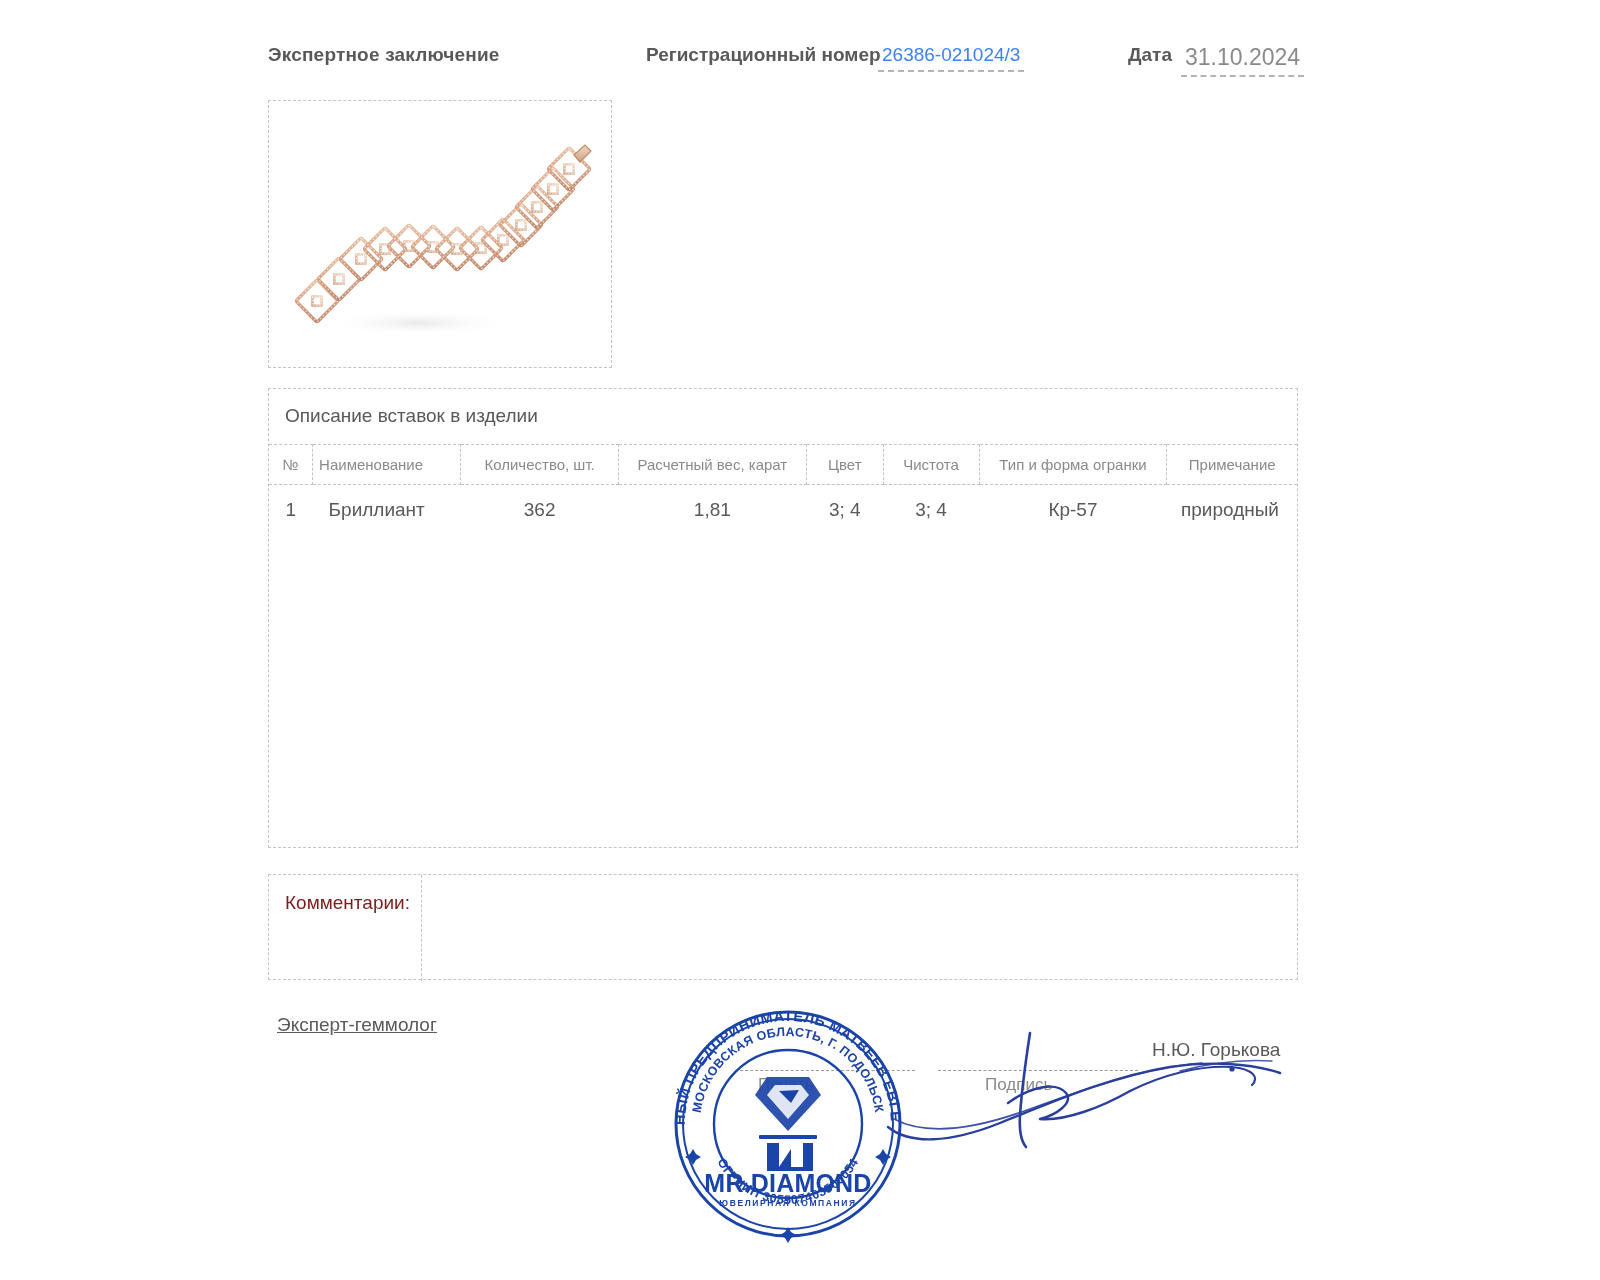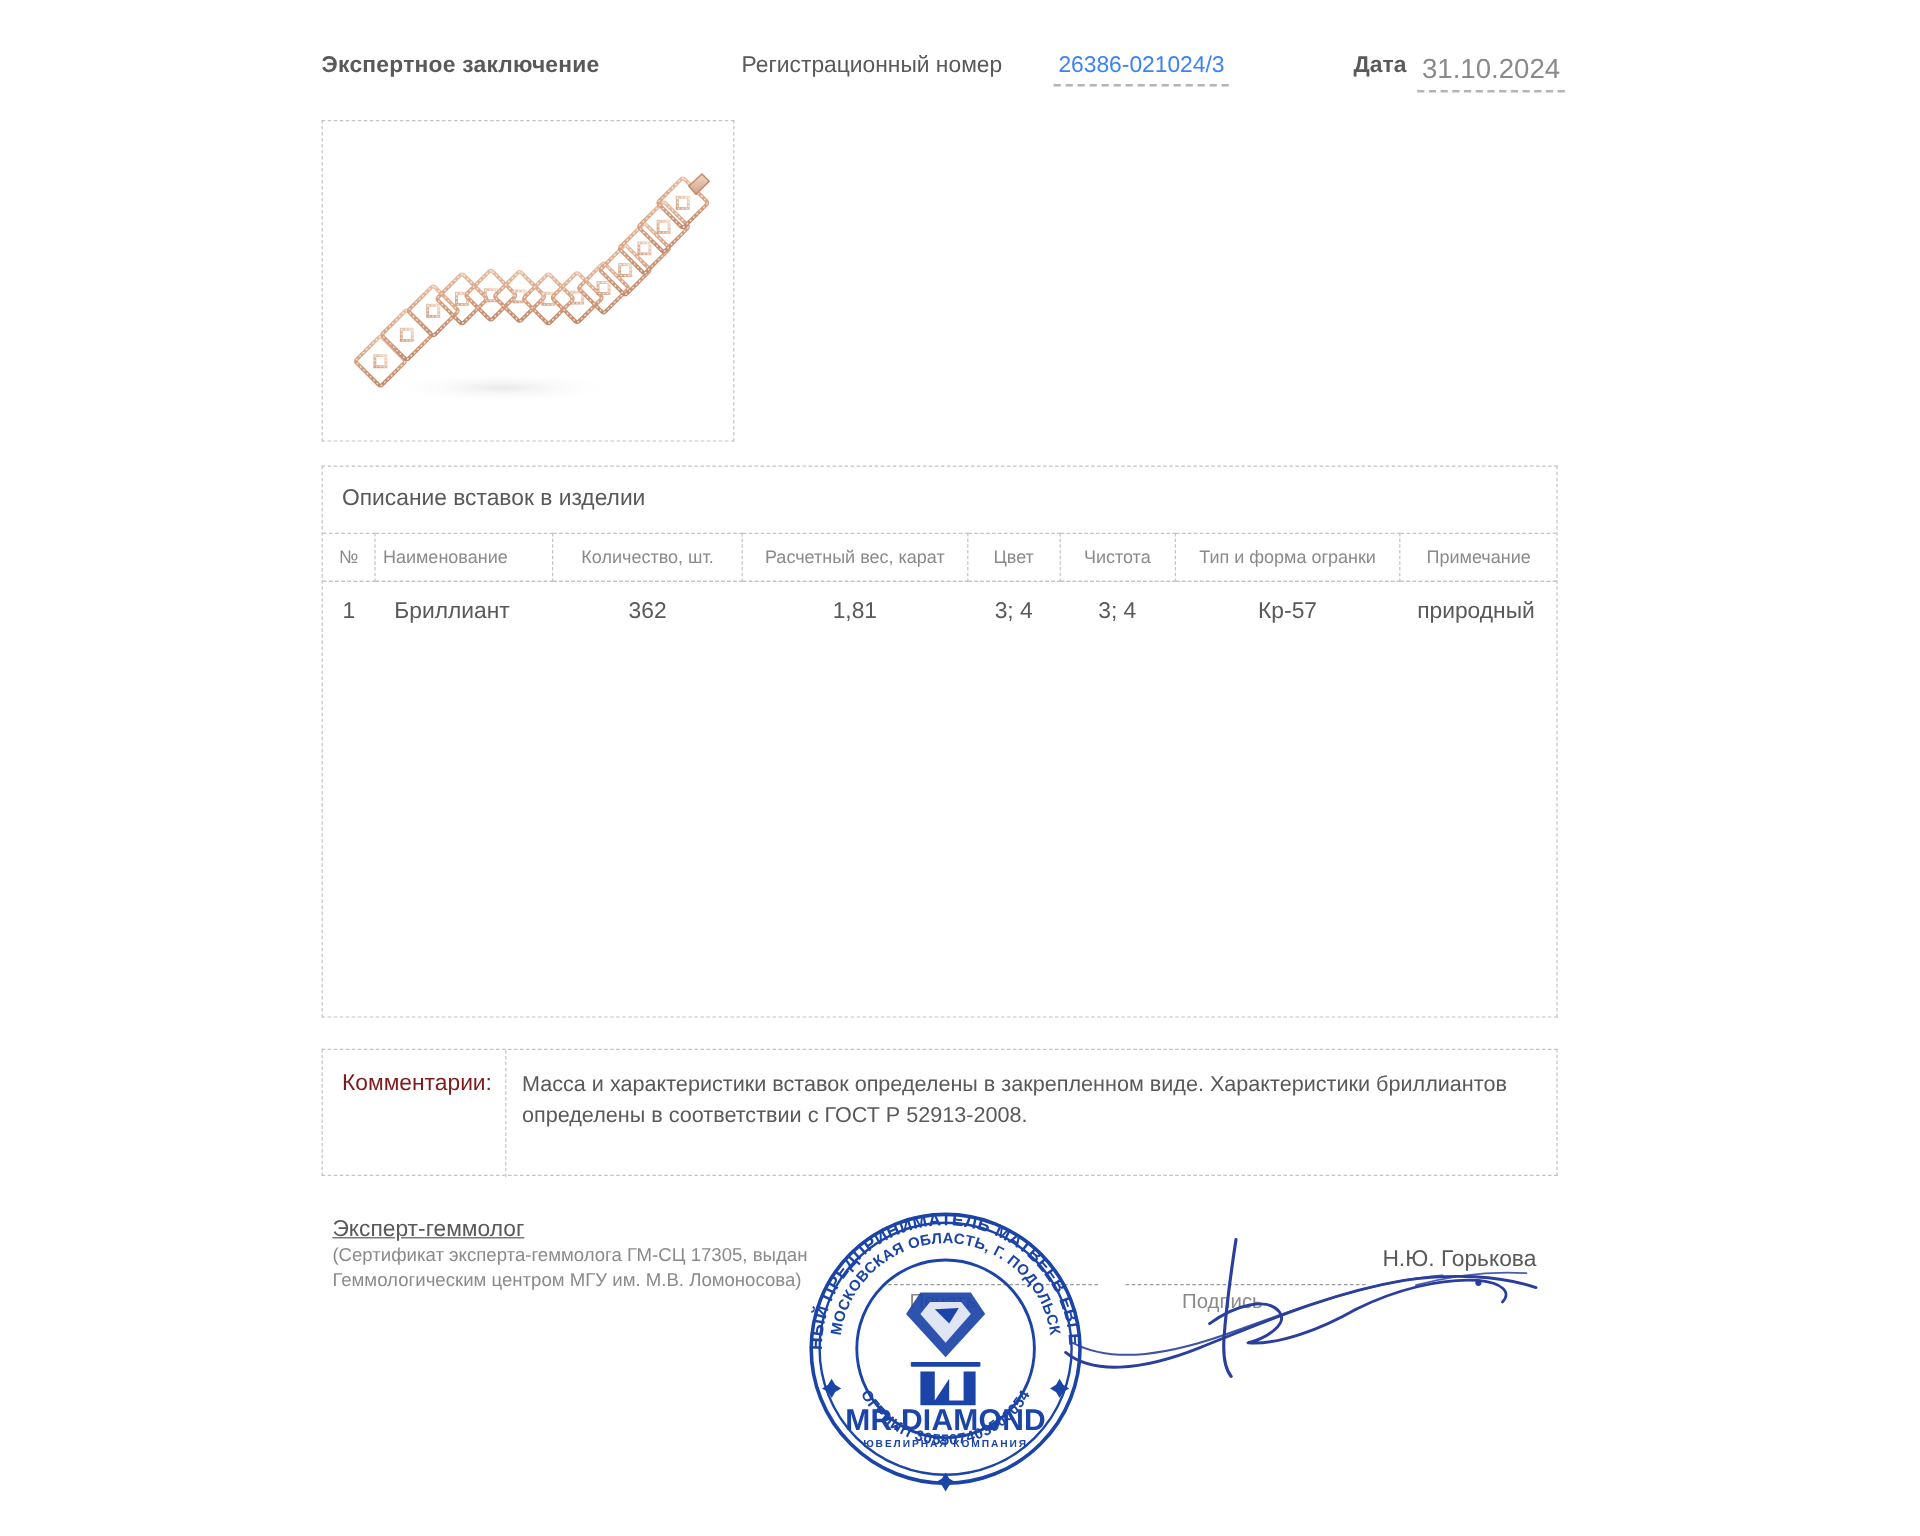--- a/index.html
+++ b/index.html
@@ -13,22 +13,22 @@
 
   
   .header {
     position: absolute; left: 268px; top: 40px; width: 1030px; height: 36px;
   }
   .hdr-title {
     position: absolute; left: 0; top: 4px;
     font-size: 19px; font-weight: bold; color: #595959; letter-spacing: .2px;
   }
   .hdr-reg-label {
-    position: absolute; left: 350px; top: 4px;
-    font-size: 19px; font-weight: normal; color: #595959;
+    position: absolute; left: 378px; top: 4px;
+    font-size: 19px; font-weight: bold; color: #595959;
   }
   .hdr-reg-value {
     position: absolute; left: 610px; top: 4px; padding: 0 4px 4px 4px;
     font-size: 19px; color: #3b82f6;
     border-bottom: 2px dashed #b4b4b4;
     text-align: center;
   }
   .hdr-date-label {
     position: absolute; left: 860px; top: 4px;
     font-size: 19px; font-weight: bold; color: #595959;
@@ -244,26 +244,24 @@
             <td class="c-note">природный</td>
           </tr>
         </tbody>
       </table>
     </div>
   </div>
 
   <div class="comments-box">
     <div class="comments-divider"></div>
     <div class="comments-label">Комментарии:</div>
-    <div class="comments-text">Масса и характеристики вставок определены в закрепленном виде. Характеристики бриллиантов определены в соответствии с ГОСТ Р 52913-2008.</div>
   </div>
 
   <div class="footer">
     <div class="expert-title">Эксперт-геммолог</div>
-    <div class="expert-cert">(Сертификат эксперта-геммолога ГМ-СЦ 17305, выдан Геммологическим центром МГУ им. М.В. Ломоносова)</div>
 
     <div class="seal-line"></div>
     <div class="seal-label">Печать</div>
 
     <div class="sign-line"></div>
     <div class="sign-label">Подпись</div>
 
     <div class="signer-name">Н.Ю. Горькова</div>
 
     <svg class="stamp" viewBox="0 0 250 250">

